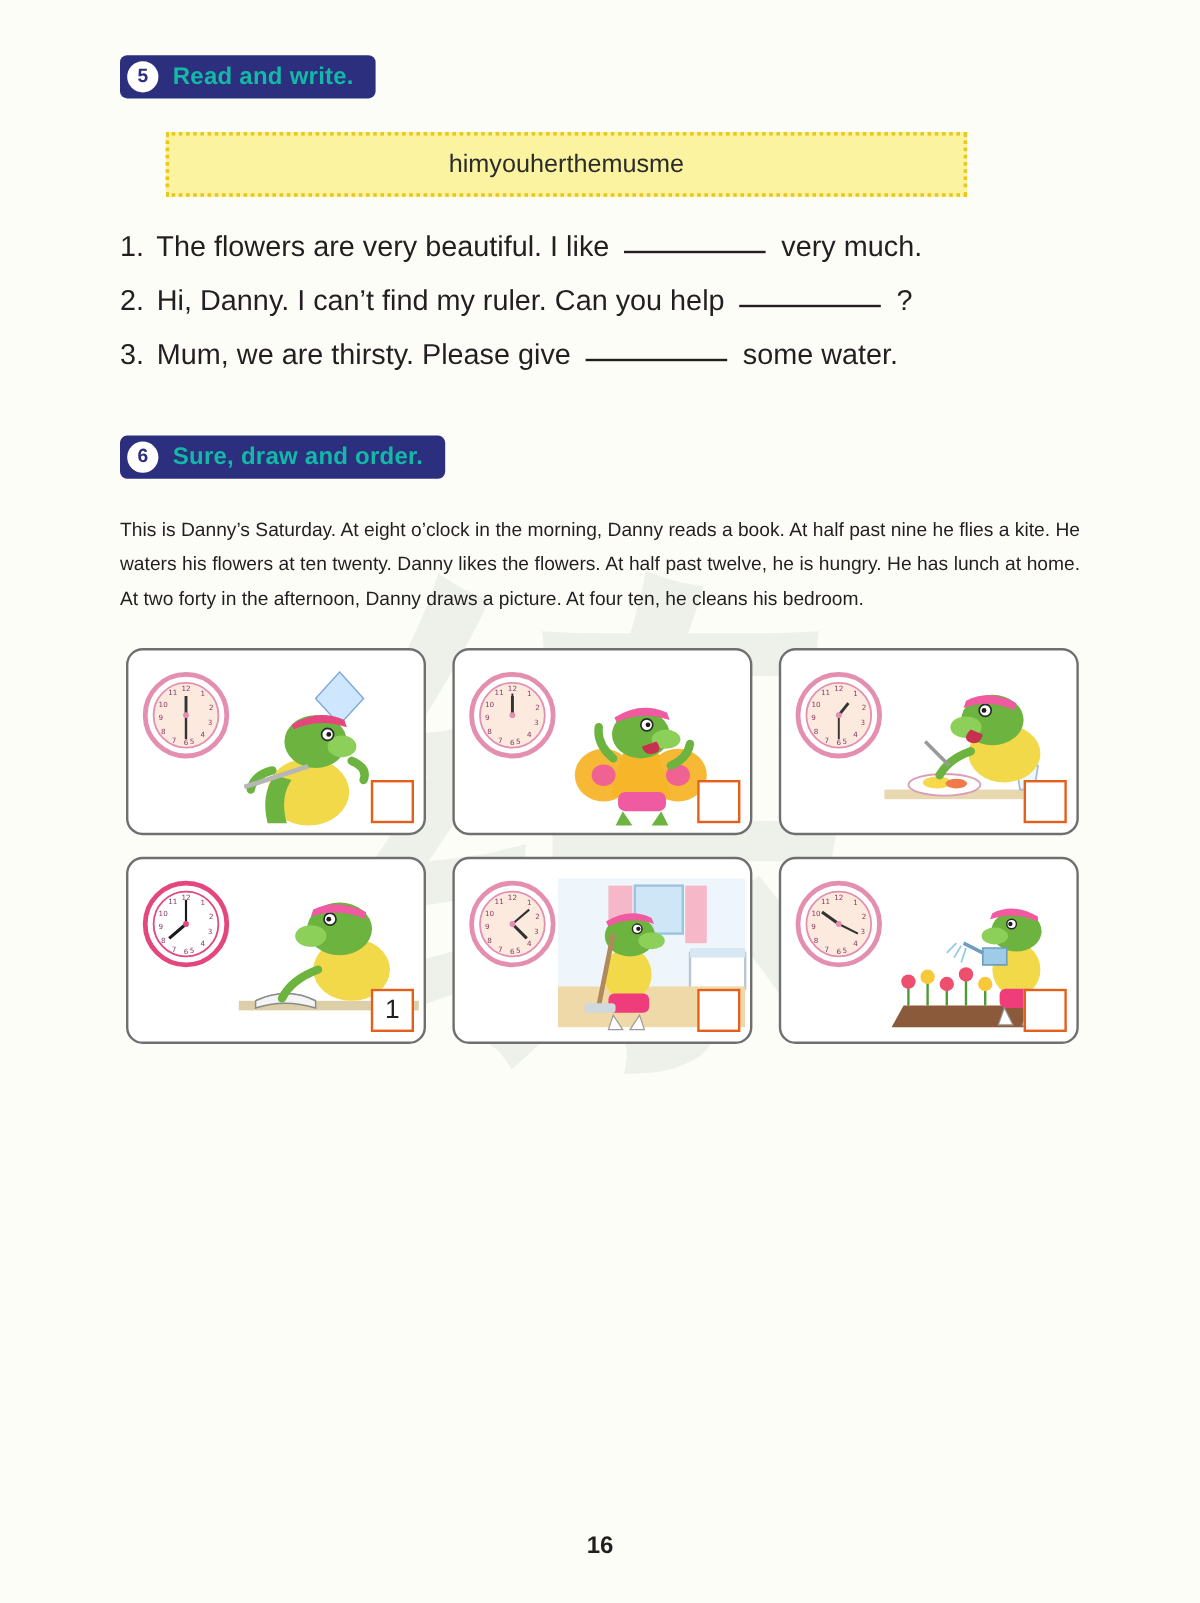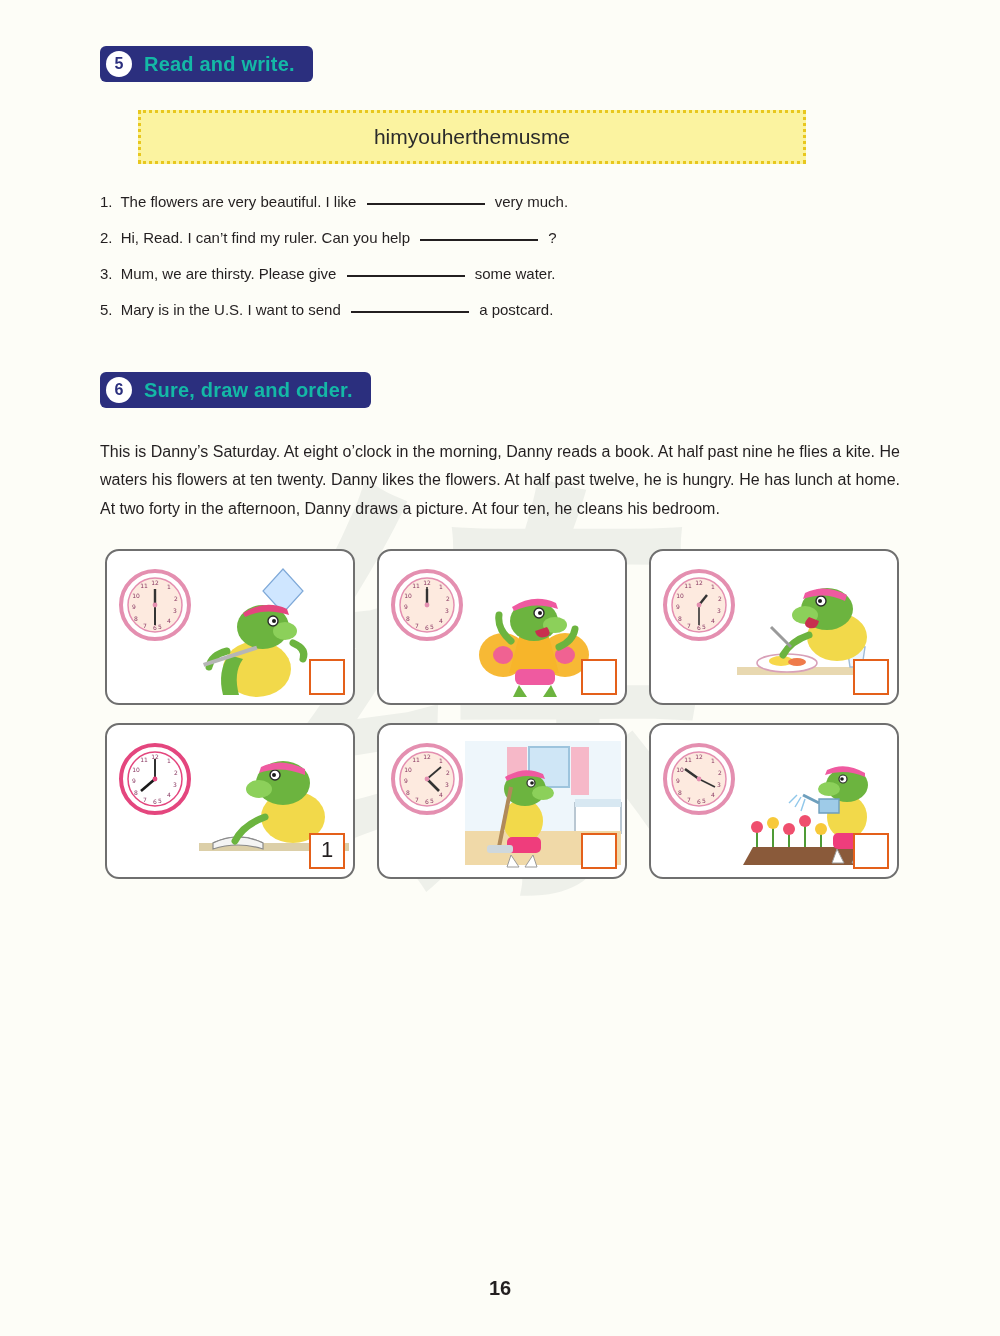--- a/index.html
+++ b/index.html
@@ -86,21 +86,21 @@
   .wordbank span {
     font-size: 21px;
     color: #2b2b2b;
   }
 
   
   .questions {
     margin-top: 30px;
   }
   .q {
-    font-size: 15px;
+    font-size: 24px;
     line-height: 1.0;
     margin: 0 0 21px 0;
     white-space: nowrap;
   }
   .q .num { margin-right: 4px; }
   .blank {
     display: inline-block;
     width: 118px;
     border-bottom: 2px solid #231f20;
     margin: 0 6px;
@@ -194,39 +194,33 @@
 
       <p class="q">
         <span class="num">1.</span>
         <span>The flowers are very beautiful. I like</span>
         <span class="blank"></span>
         <span>very much.</span>
       </p>
 
       <p class="q">
         <span class="num">2.</span>
-        <span>Hi, Read. I can’t find my ruler. Can you help</span>
+        <span>Hi, Danny. I can’t find my ruler. Can you help</span>
         <span class="blank"></span>
         <span>?</span>
       </p>
 
       <p class="q">
         <span class="num">3.</span>
         <span>Mum, we are thirsty. Please give</span>
         <span class="blank"></span>
         <span>some water.</span>
       </p>
 
 
-      <p class="q">
-        <span class="num">5.</span>
-        <span>Mary is in the U.S. I want to send</span>
-        <span class="blank"></span>
-        <span>a postcard.</span>
-      </p>
 
 
     </div>
 
     
     <div style="height:34px"></div>
     <div class="sec-head">
       <div class="sec-num">6</div>
       <div class="sec-title">Sure, draw and order.</div>
     </div>

